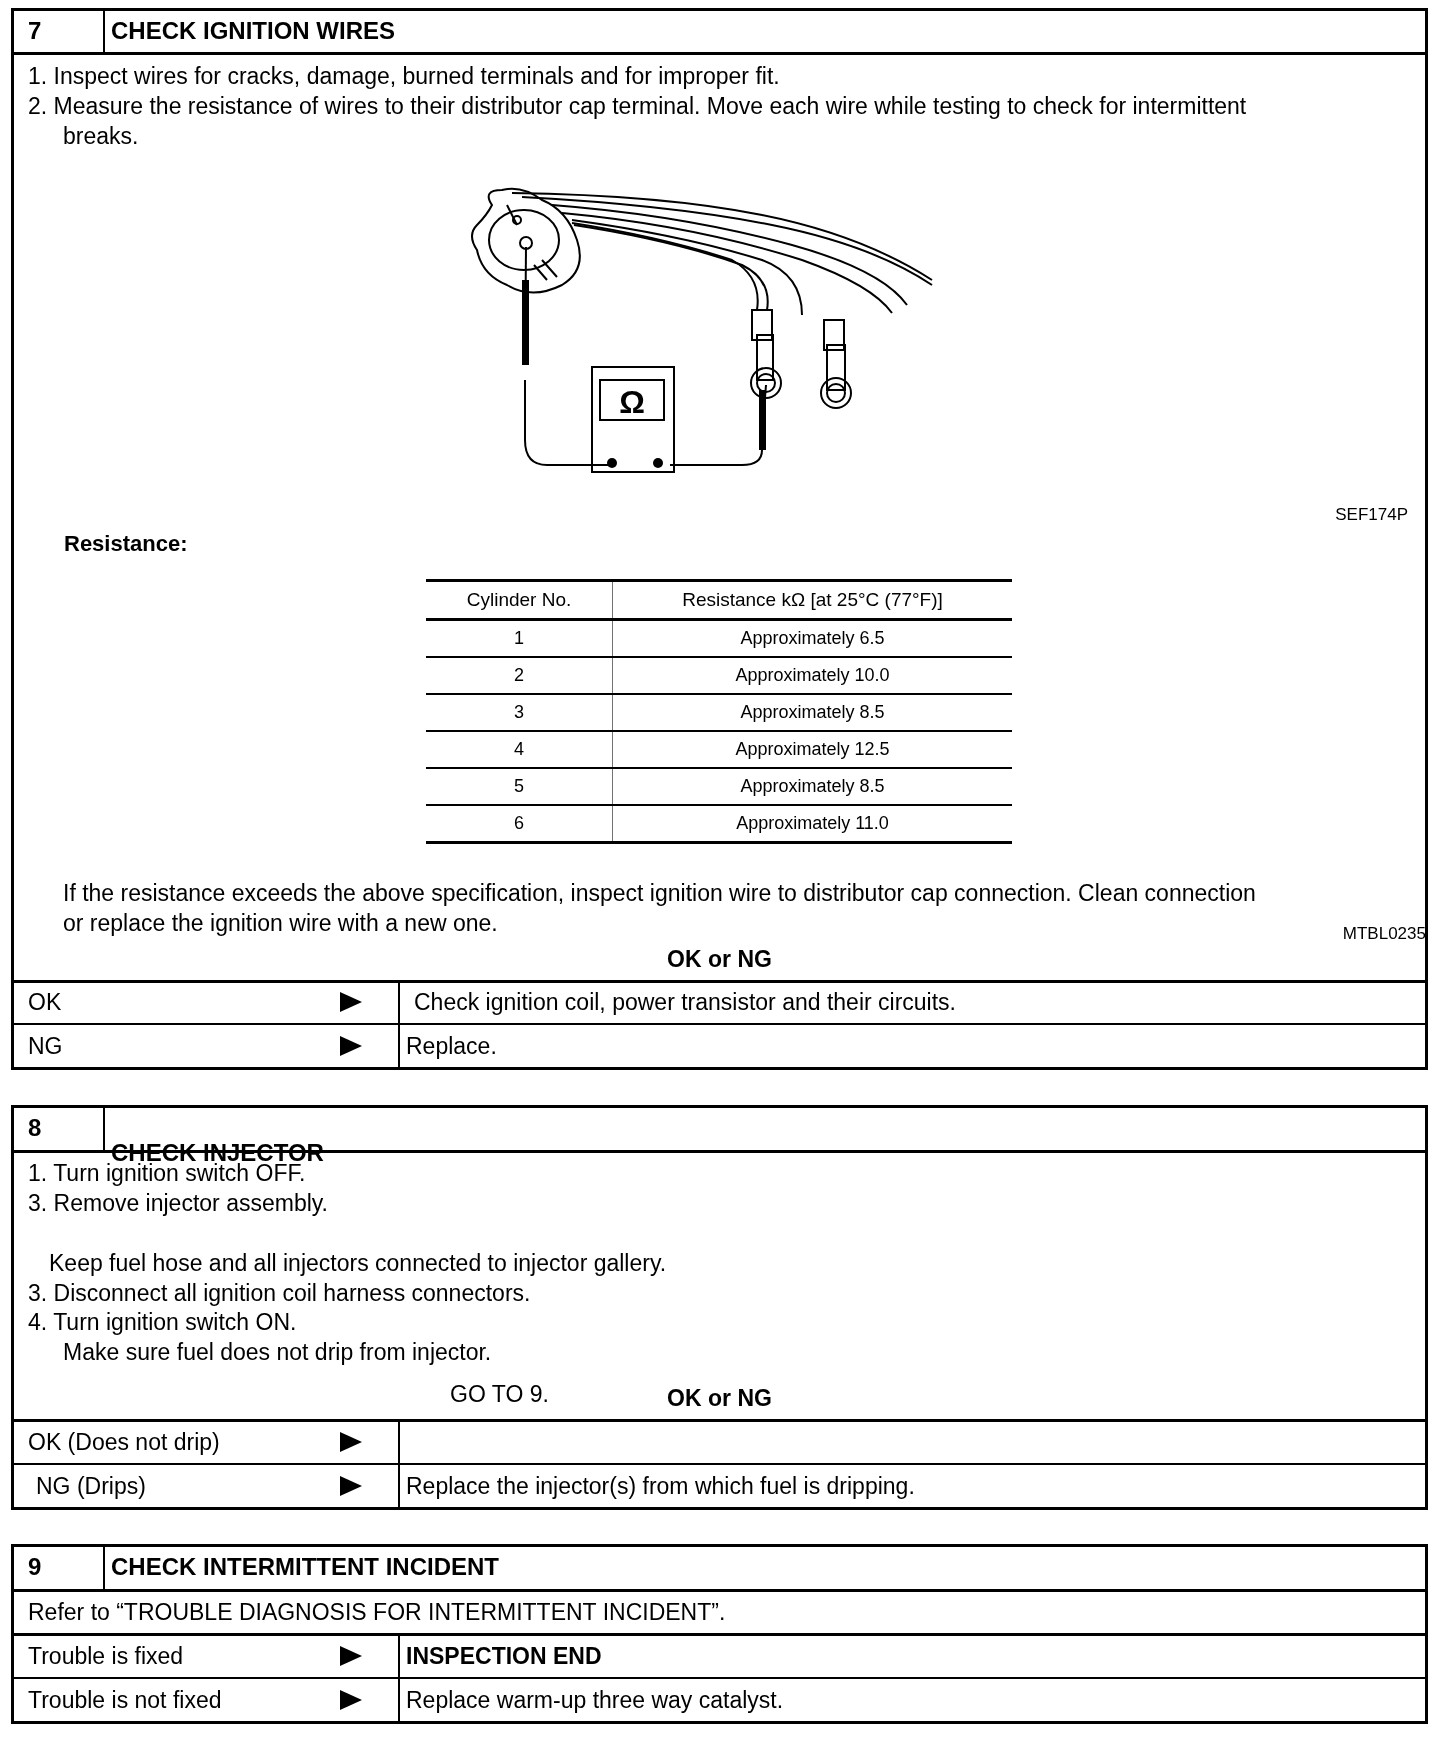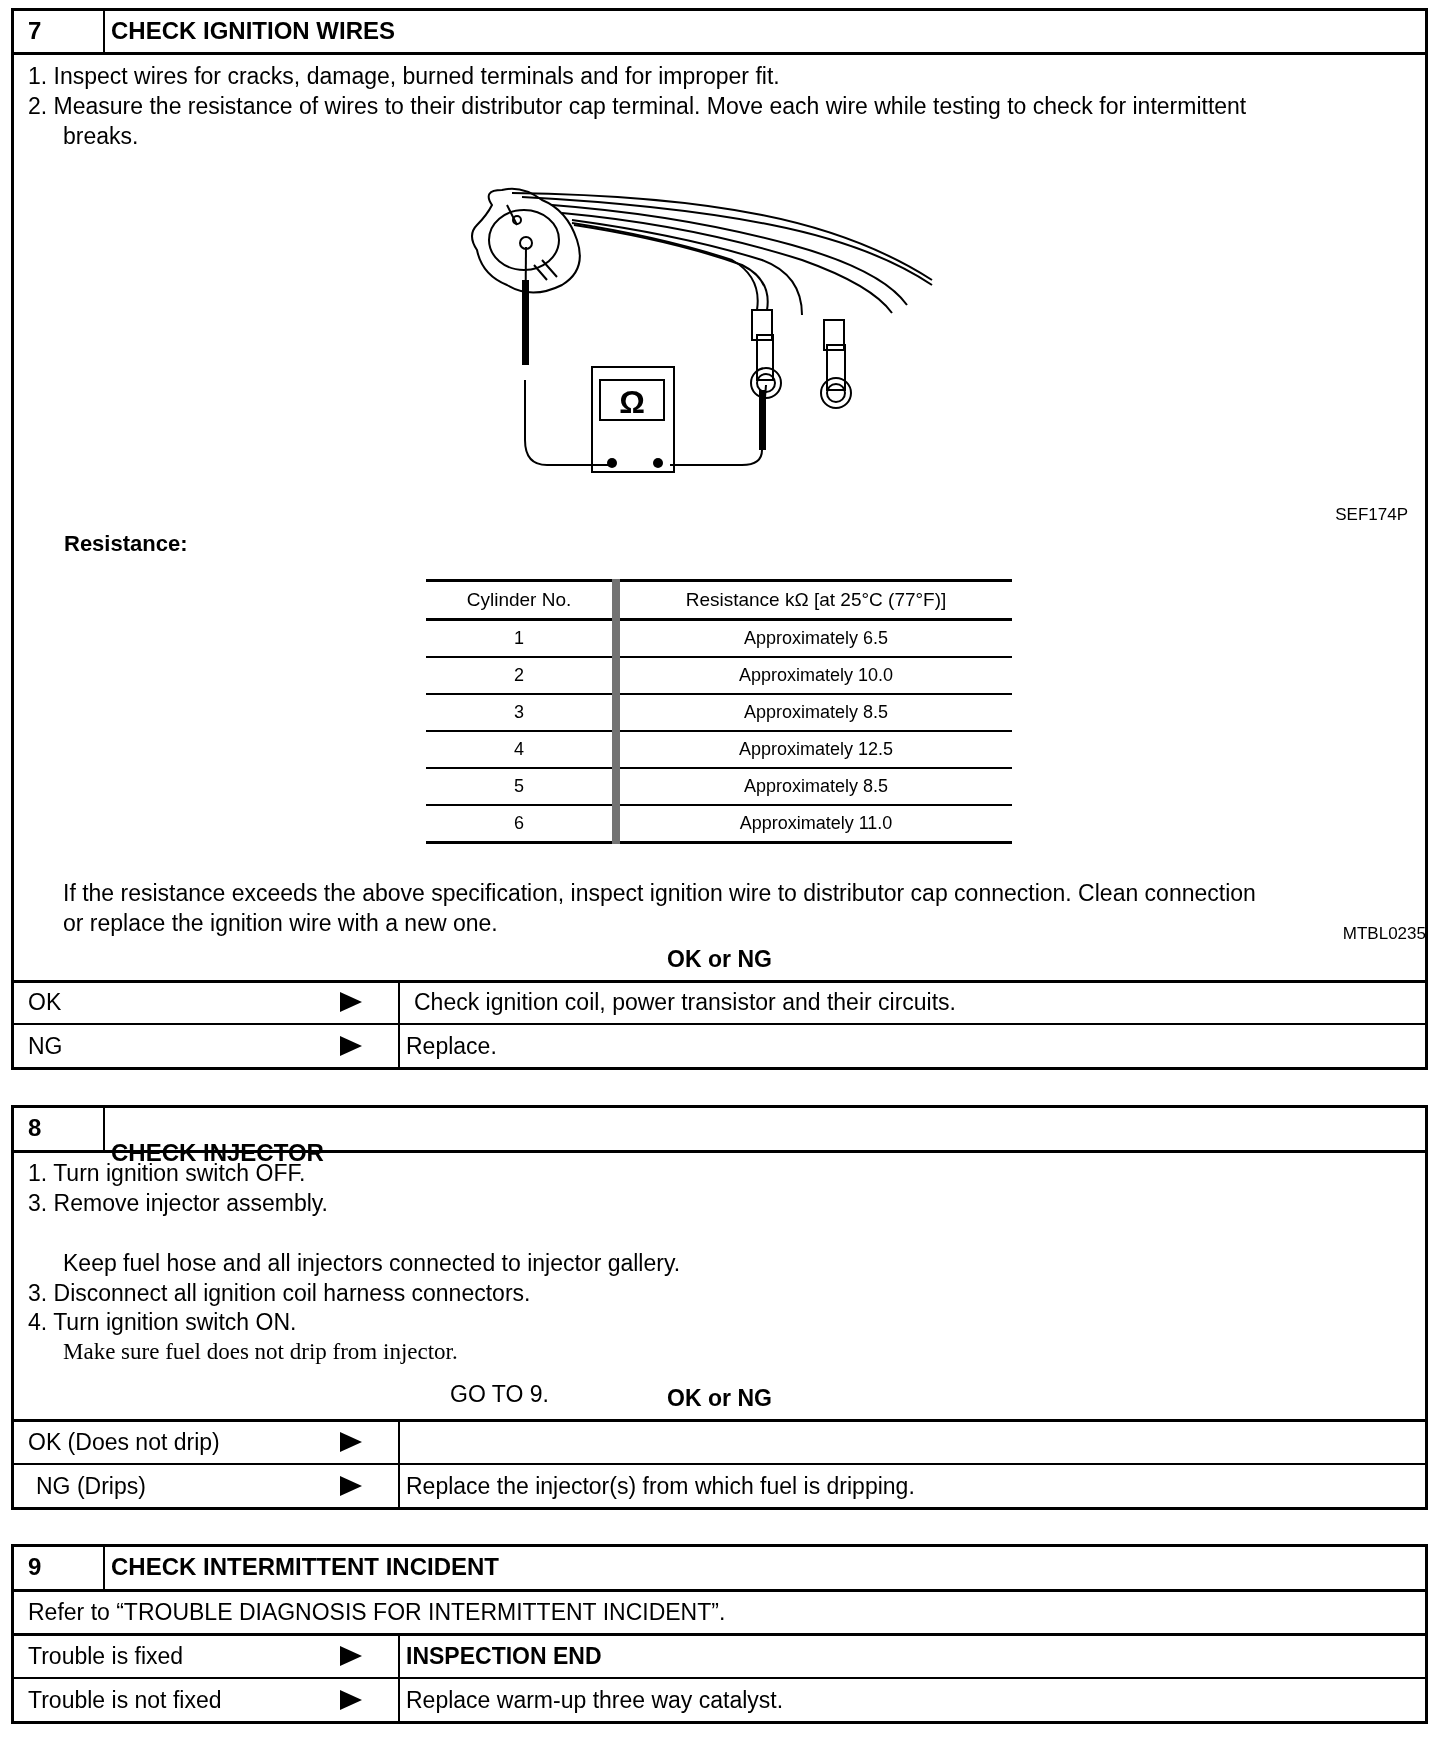--- a/index.html
+++ b/index.html
@@ -15,21 +15,21 @@
   .hdr { position:absolute; font-size:24px; font-weight:bold; line-height:30px; white-space:nowrap; }
   .small { position:absolute; font-size:17px; font-weight:normal; white-space:nowrap; }
   .arrow { position:absolute; width:0; height:0; border-top:10px solid transparent;
            border-bottom:10px solid transparent; border-left:22px solid #000; }
   table.res { position:absolute; left:426px; top:579px; width:586px; border-collapse:collapse;
               font-size:18px; }
   table.res th { font-weight:normal; font-size:19px; height:34px; border-top:3px solid #000;
                  border-bottom:3px solid #000; }
   table.res td { height:33px; text-align:center; border-bottom:2px solid #000; }
   table.res tr:last-child td { border-bottom:3px solid #000; }
-  table.res .c1 { width:184px; border-right:8px solid #737373; }
+  table.res .c1 { width:184px; border-right:1px solid #737373; }
 </style>
 </head>
 <body>
 
 <div>
   <div class="box" style="left:11px;top:8px;width:1417px;height:1062px;"></div>
   <div class="hline thick" style="left:11px;top:52px;width:1417px;"></div>
   <div class="vline" style="left:103px;top:8px;height:45px;"></div>
   <div class="hdr" style="left:28px;top:16px;">7</div>
   <div class="hdr" style="left:111px;top:16px;">CHECK IGNITION WIRES</div>
@@ -149,24 +149,24 @@
 
 <div>
   <div class="box" style="left:11px;top:1105px;width:1417px;height:405px;"></div>
   <div class="hline thick" style="left:11px;top:1150px;width:1417px;"></div>
   <div class="vline" style="left:103px;top:1105px;height:46px;"></div>
   <div class="hdr" style="left:28px;top:1113px;">8</div>
   <div class="hdr" style="left:111px;top:1138px;">CHECK INJECTOR</div>
 
   <div class="txt" style="left:28px;top:1159px;">1.  Turn ignition switch OFF.</div>
   <div class="txt" style="left:28px;top:1189px;">3.  Remove injector assembly.</div>
-  <div class="txt" style="left:63px;top:1249px;">Keep fuel hose and all injectors connected to injector gallery.</div>
+  <div class="txt" style="left:49px;top:1249px;">Keep fuel hose and all injectors connected to injector gallery.</div>
   <div class="txt" style="left:28px;top:1279px;">3.  Disconnect all ignition coil harness connectors.</div>
   <div class="txt" style="left:28px;top:1308px;">4.  Turn ignition switch ON.</div>
-  <div class="txt" style="left:63px;top:1338px;font-family:Liberation Serif, serif;">Make sure fuel does not drip from injector.</div>
+  <div class="txt" style="left:63px;top:1338px;">Make sure fuel does not drip from injector.</div>
 
   <div class="txt bold" style="left:11px;width:1417px;top:1384px;text-align:center;">OK or NG</div>
 
   <div class="hline thick" style="left:11px;top:1419px;width:1417px;"></div>
   <div class="hline" style="left:11px;top:1463px;width:1417px;"></div>
   <div class="vline" style="left:398px;top:1419px;height:90px;"></div>
 
   <div>
     <div class="txt" style="left:28px;top:1428px;">OK (Does not drip)</div>
     <div class="arrow" style="left:340px;top:1432px;"></div>

